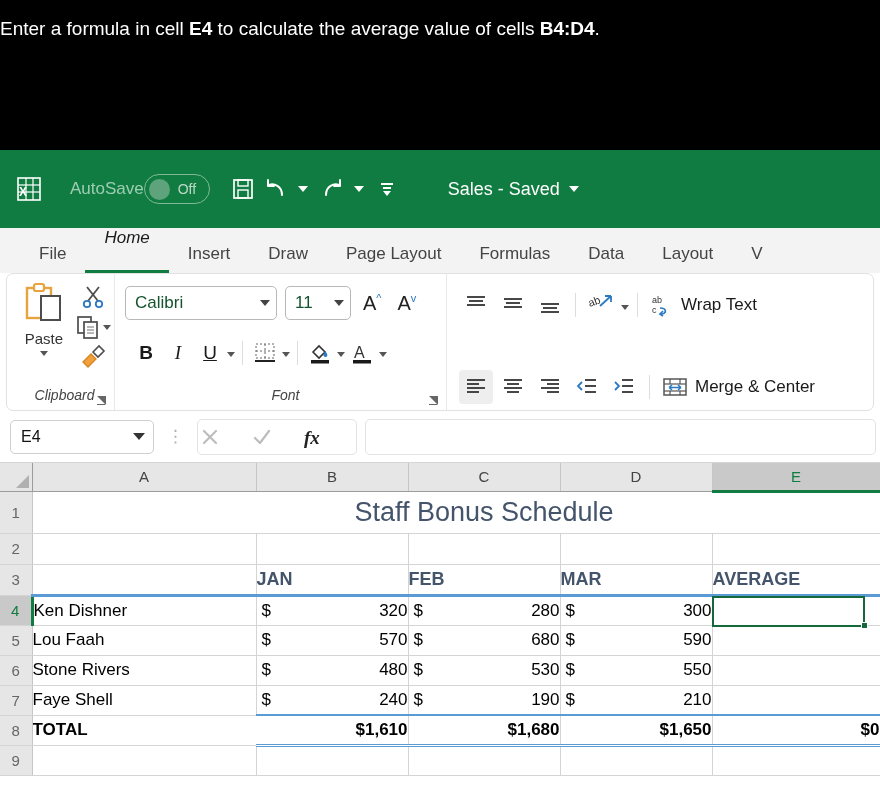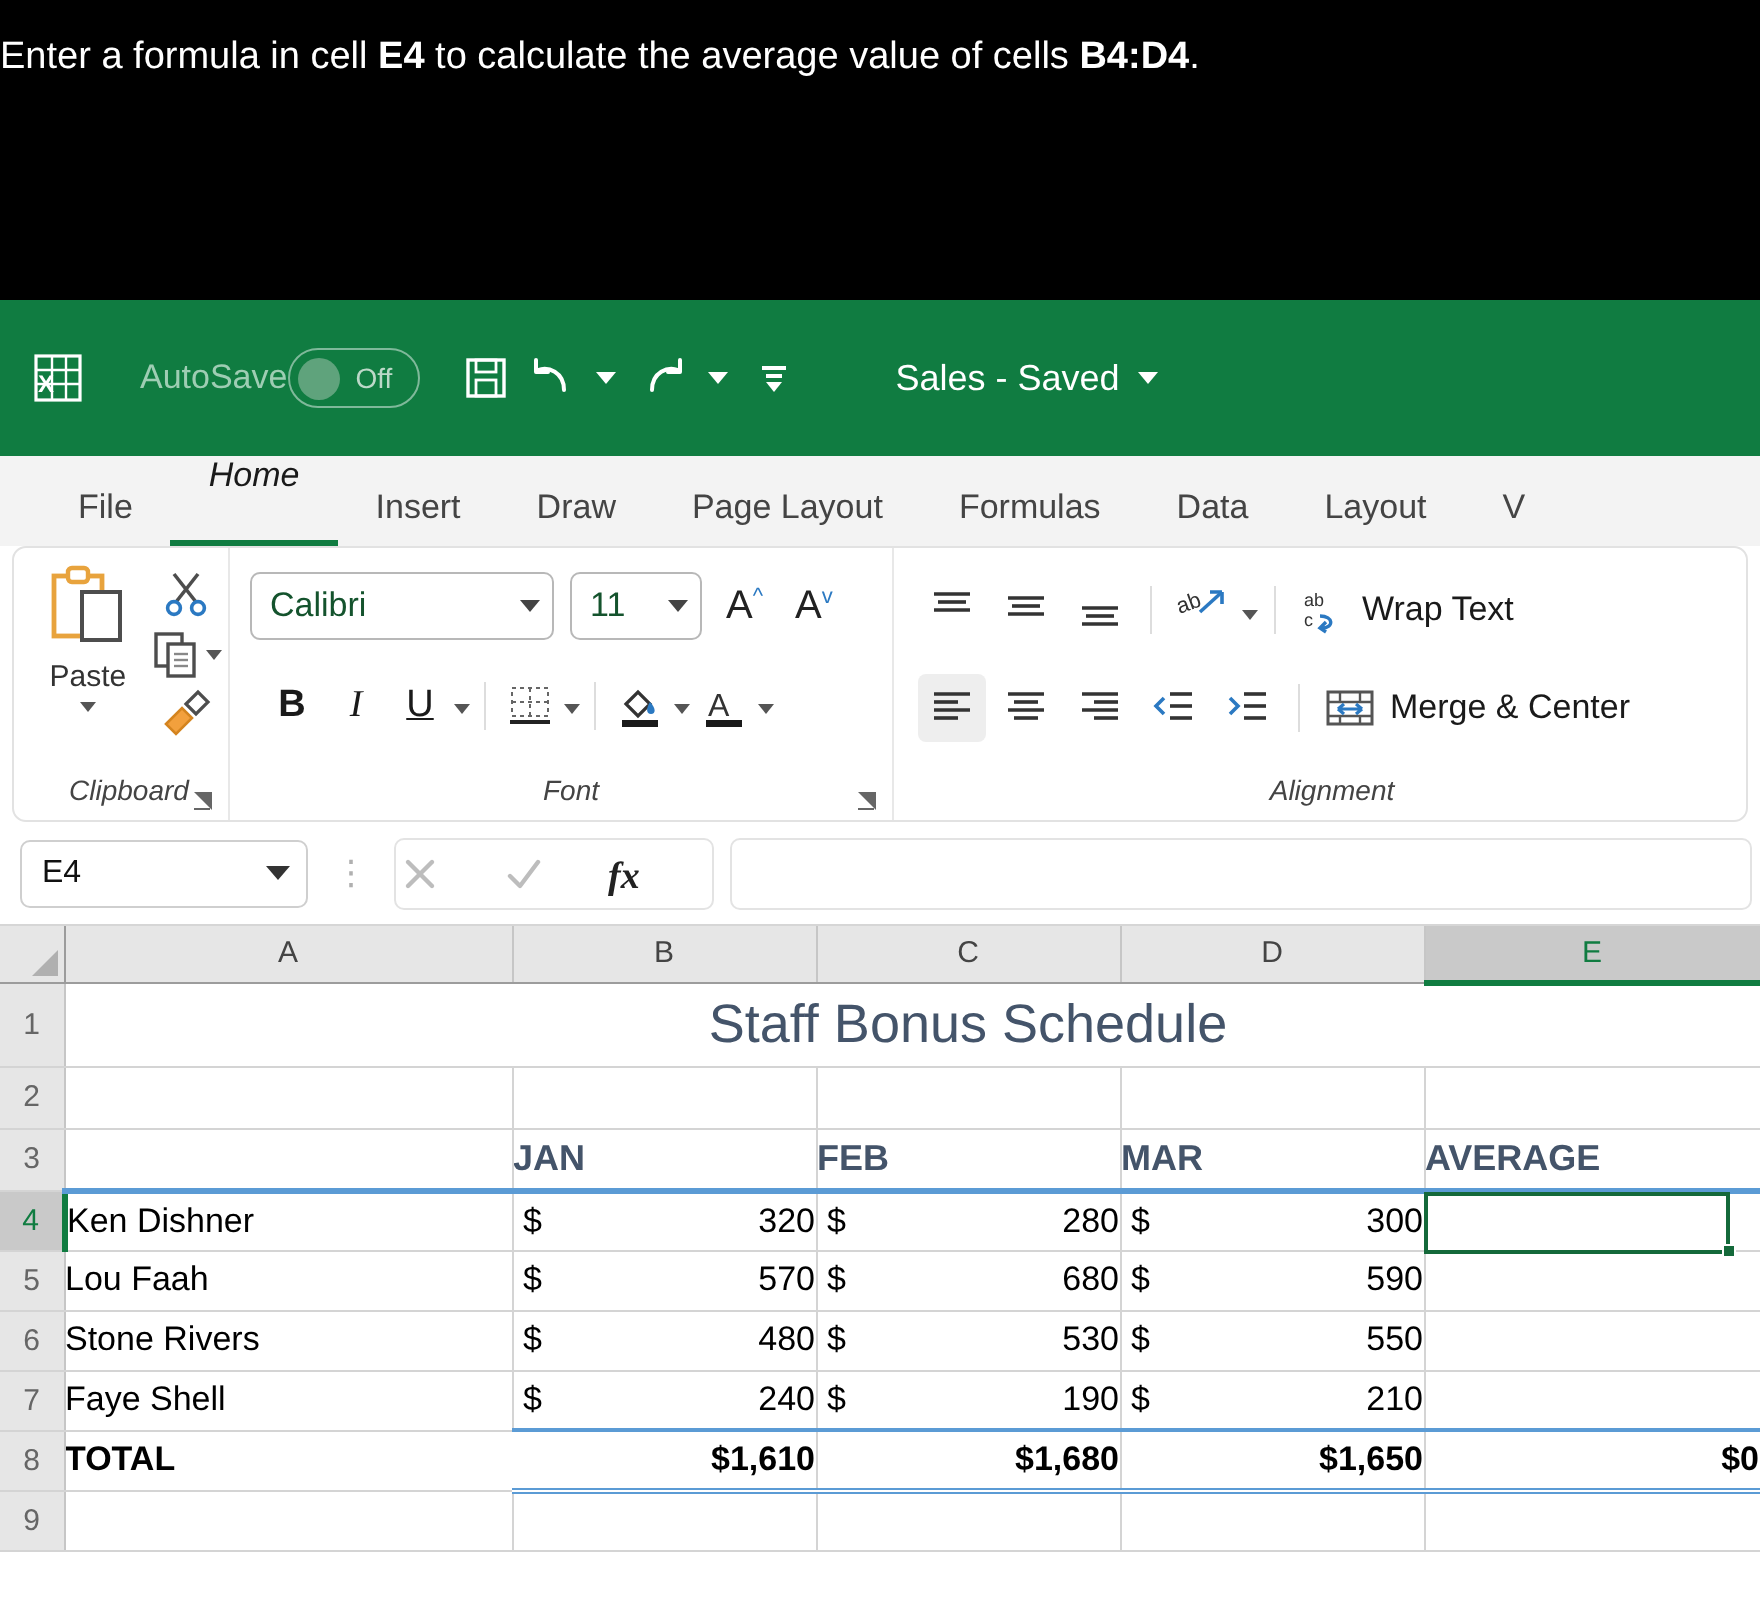--- a/index.html
+++ b/index.html
@@ -616,21 +616,20 @@
           <line x1="2" y1="16" x2="24" y2="16" stroke="#555" stroke-width="1.2"></line>
           <line x1="8" y1="4" x2="8" y2="9" stroke="#555" stroke-width="1.2"></line>
           <line x1="18" y1="4" x2="18" y2="9" stroke="#555" stroke-width="1.2"></line>
           <line x1="8" y1="16" x2="8" y2="20" stroke="#555" stroke-width="1.2"></line>
           <line x1="18" y1="16" x2="18" y2="20" stroke="#555" stroke-width="1.2"></line>
           <path d="M7 12.5 L19 12.5 M7 12.5 L10 10 M7 12.5 L10 15 M19 12.5 L16 10 M19 12.5 L16 15" fill="none" stroke="#2b79c2" stroke-width="1.6"></path>
         </svg>
         <span>Merge &amp; Center</span>
       </div>
     </div>
-    <div class="rb-group-label">Alignment</div>
   </div>
 </div>
 
 <div id="formula-bar">
   <div id="name-box">
     <span>E4</span>
     <span id="nb-caret"></span>
   </div>
   <div id="fb-dots">⋮</div>
   <div id="fb-buttons">

